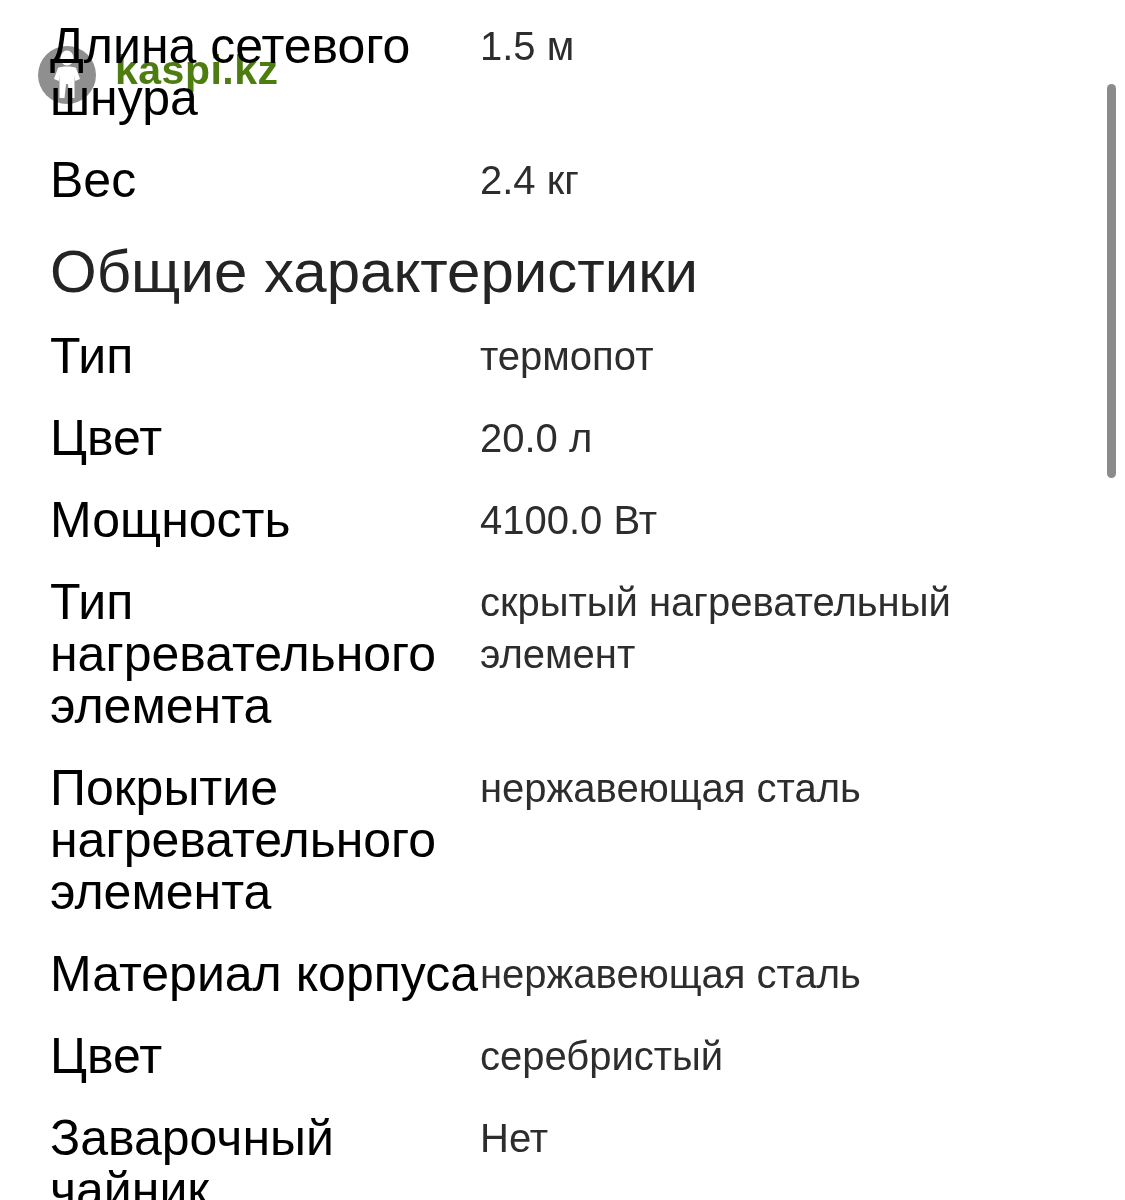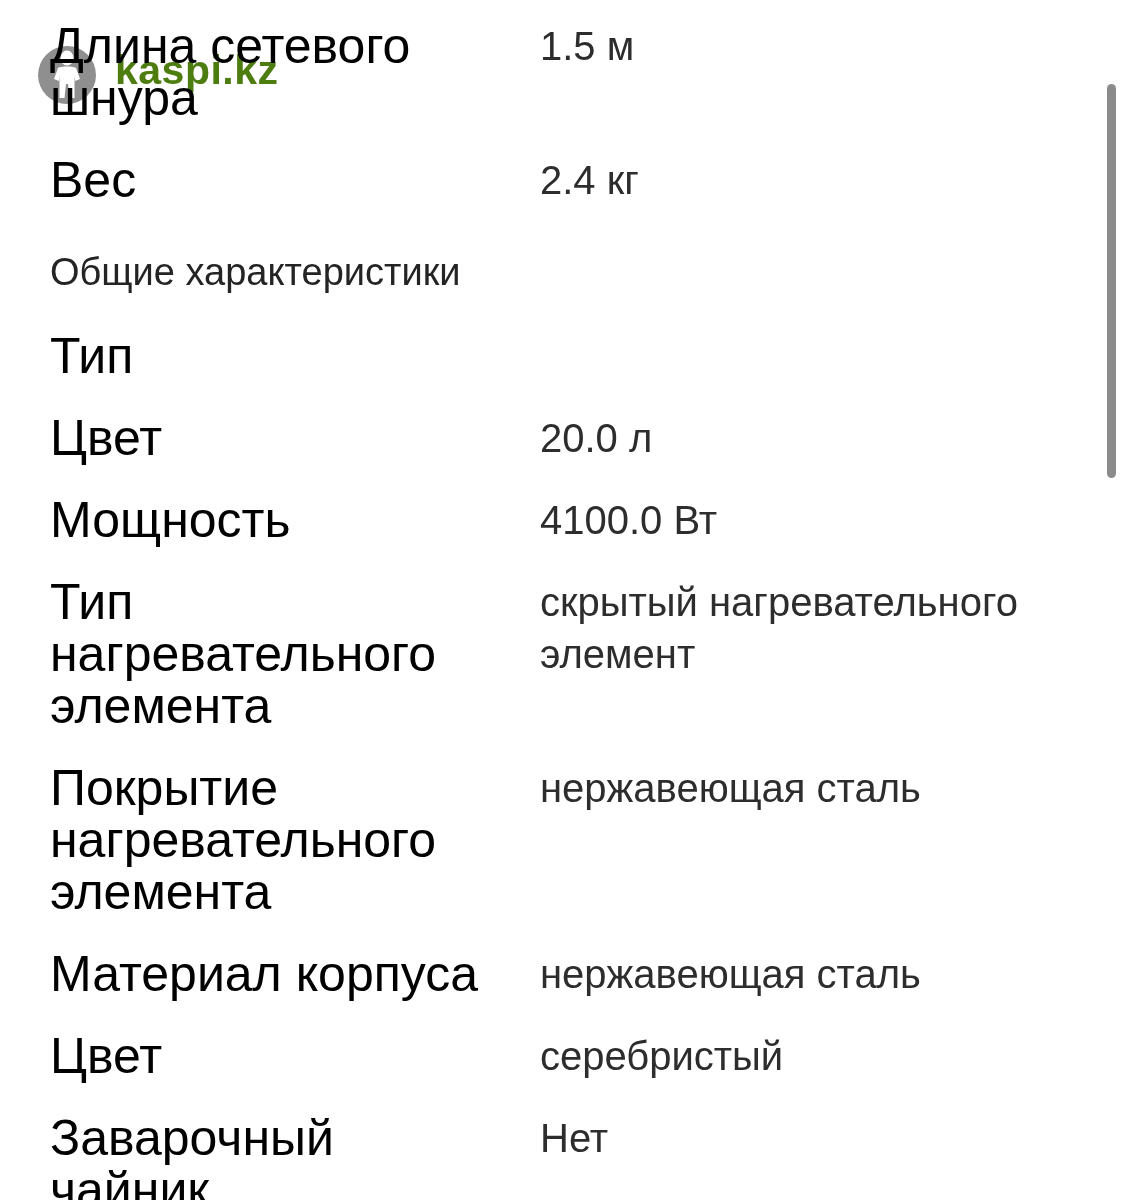--- a/index.html
+++ b/index.html
@@ -26,30 +26,29 @@
   .spec-row .label {
     flex: none;
     width: 430px;
     font-size: 50px;
     line-height: 52px;
     color: #000000;
     white-space: pre-line;
   }
   .spec-row .value {
     flex: 1;
-    margin-left: 60px;
     font-size: 40px;
     line-height: 52px;
     color: #2d2d2d;
     white-space: pre-line;
   }
   .spec-row.gap-large { margin-bottom: 70px; }
 
   .section-title {
-    font-size: 38px;
+    font-size: 60px;
     line-height: 60px;
     font-weight: 400;
     color: #242424;
     margin: 36px 0 28px 0;
   }
 
   
   .watermark {
     position: absolute;
     left: 0; top: 0;
@@ -96,36 +95,37 @@
 
   <div class="spec-row">
     <div class="label">Вес</div>
     <div class="value">2.4 кг</div>
   </div>
 
   <div class="section-title">Общие характеристики</div>
 
   <div class="spec-row">
     <div class="label">Тип</div>
+    <div class="value">термопот</div>
   </div>
 
   <div class="spec-row">
     <div class="label">Цвет</div>
     <div class="value">20.0 л</div>
   </div>
 
   <div class="spec-row">
     <div class="label">Мощность</div>
     <div class="value">4100.0 Вт</div>
   </div>
 
   <div class="spec-row">
     <div class="label">Тип нагревательного
 элемента</div>
-    <div class="value">скрытый нагревательного
+    <div class="value">скрытый нагревательный
 элемент</div>
   </div>
 
   <div class="spec-row">
     <div class="label">Покрытие
 нагревательного
 элемента</div>
     <div class="value">нержавеющая сталь</div>
   </div>
 

